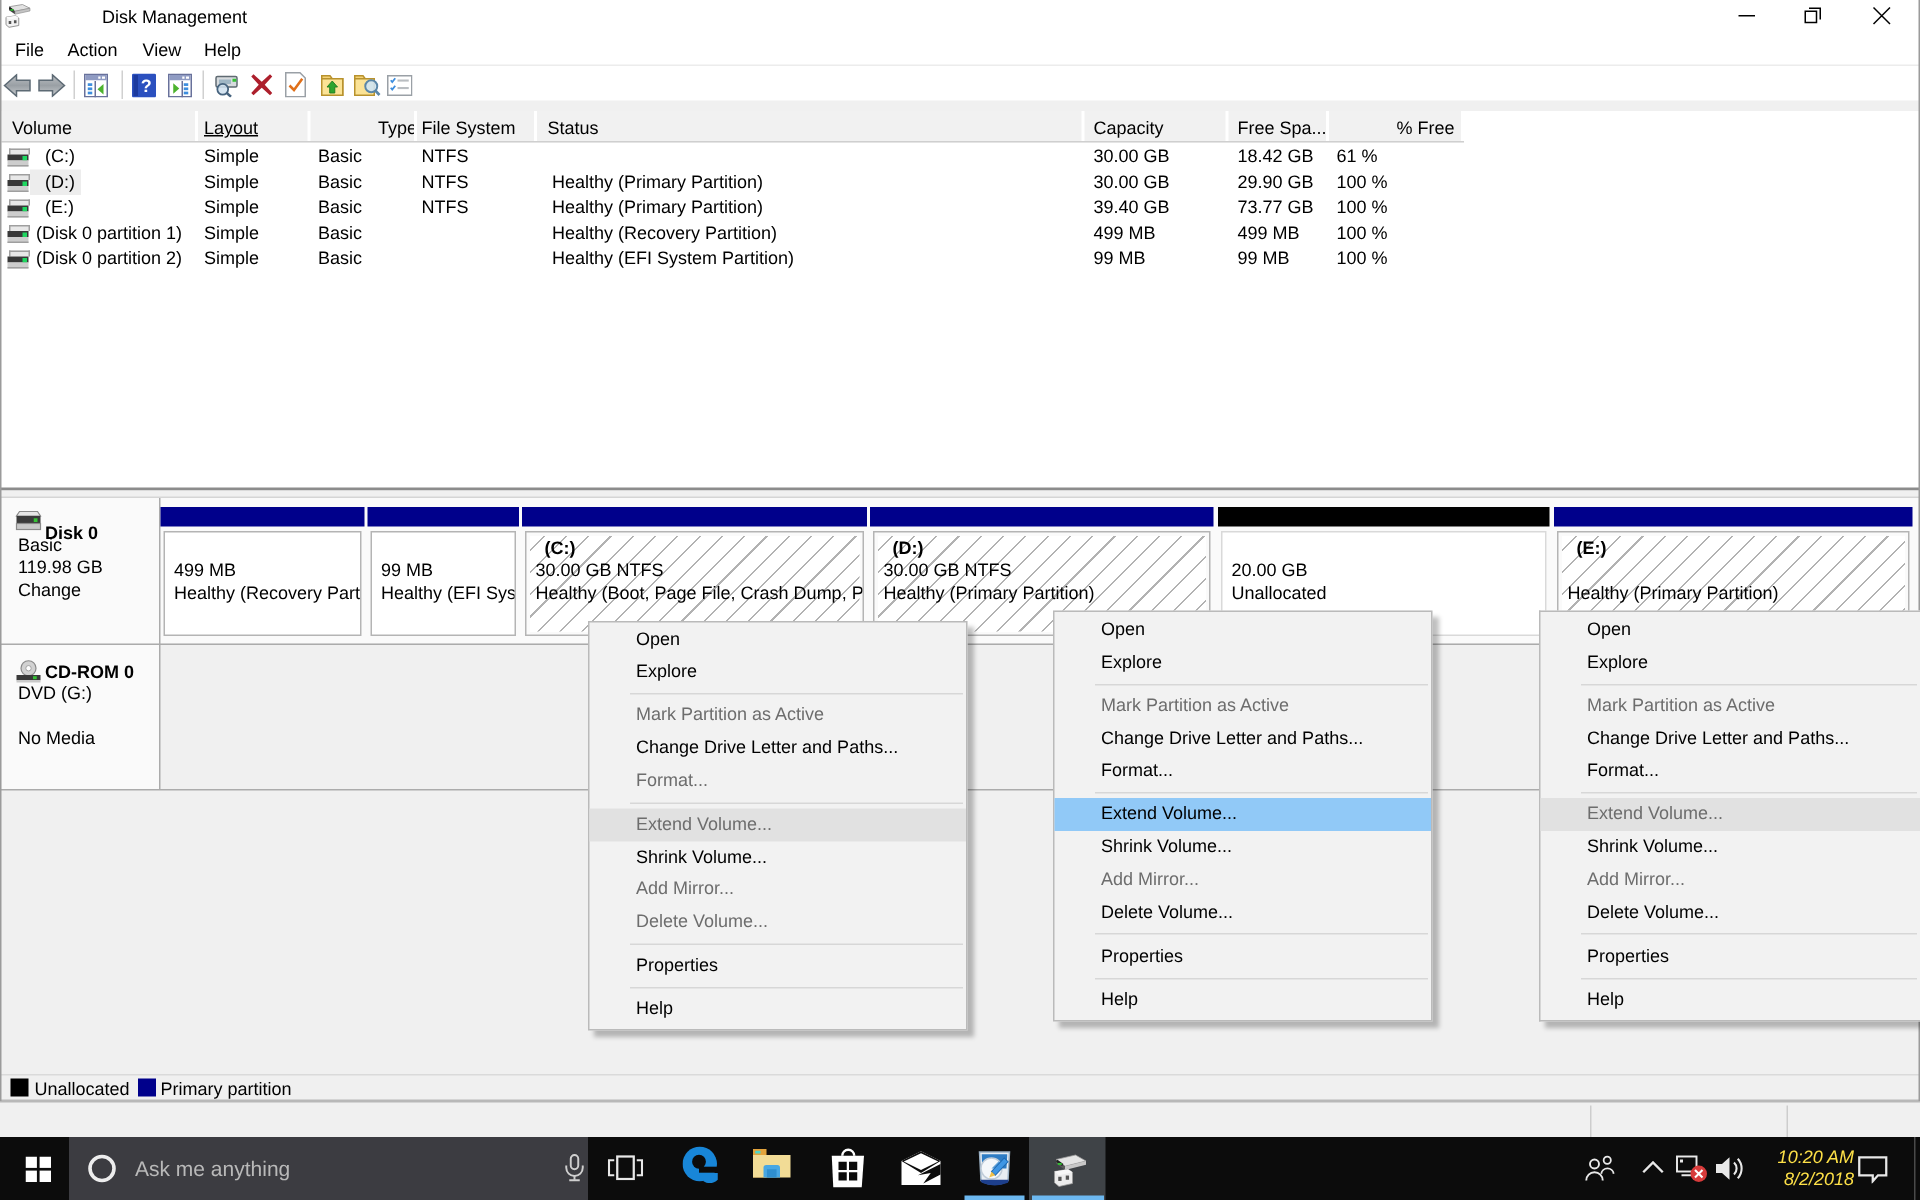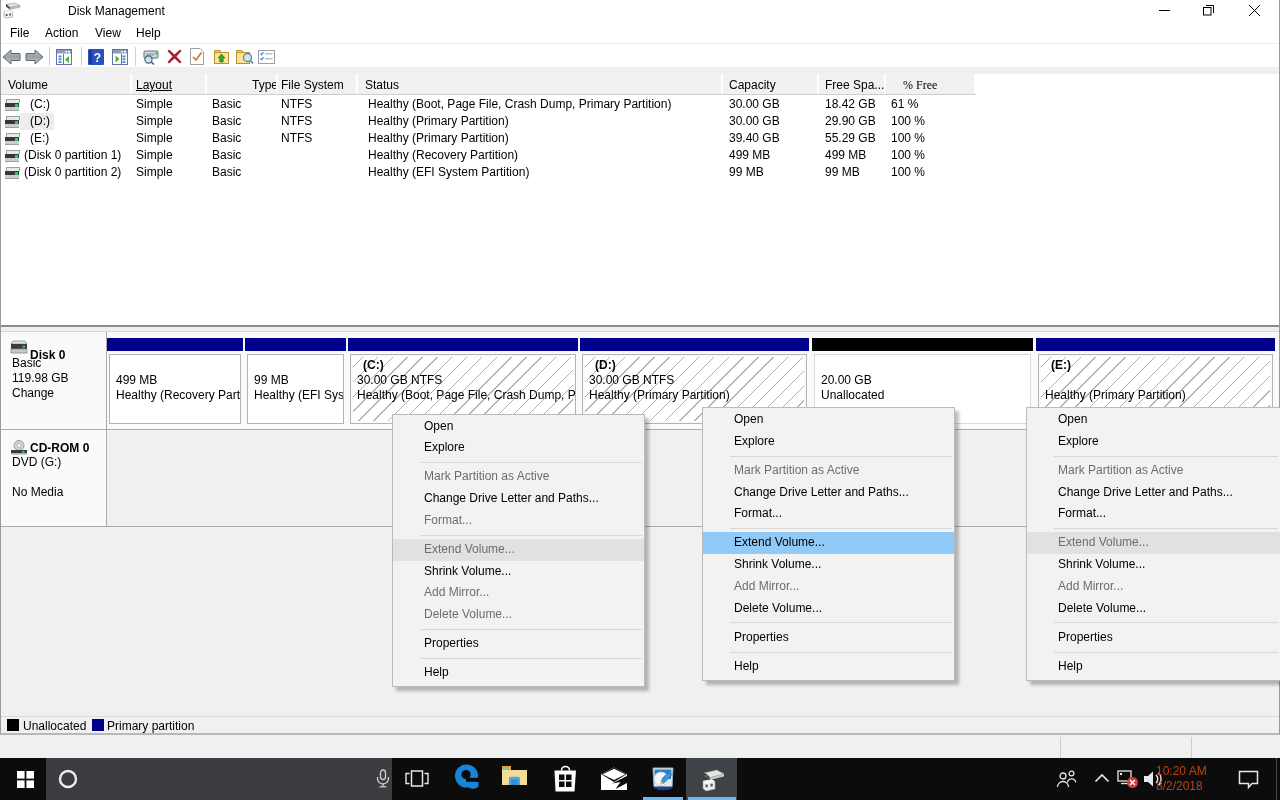--- a/index.html
+++ b/index.html
@@ -129,21 +129,21 @@
 
 <div class="ab" style="left:0;top:67px;width:1280px;height:7px;background:#f0f0f0;"></div>
 <div id="listhead" class="ab" style="left:1px;top:74px;width:975px;height:20px;background:#f1f1f1;border-bottom:1px solid #cfcfcf;">
 <div class="ab" style="left:7px;top:4px;">Volume</div>
 <div class="ab" style="left:135px;top:4px;text-decoration:underline;">Layout</div>
 <div class="ab" style="left:211px;top:4px;margin-left:40px;">Type</div>
 <div class="ab" style="left:280px;top:4px;">File System</div>
 <div class="ab" style="left:364px;top:4px;">Status</div>
 <div class="ab" style="left:728px;top:4px;">Capacity</div>
 <div class="ab" style="left:824px;top:4px;">Free Spa...</div>
-<div class="ab" style="left:902px;top:4px;font-family:Liberation Serif, serif;">% Free</div>
+<div class="ab" style="left:930px;top:4px;">% Free</div>
 <div class="ab" style="left:129px;top:0px;width:2px;height:20px;background:#fff;"></div>
 <div class="ab" style="left:204px;top:0px;width:2px;height:20px;background:#fff;"></div>
 <div class="ab" style="left:275px;top:0px;width:2px;height:20px;background:#fff;"></div>
 <div class="ab" style="left:355px;top:0px;width:2px;height:20px;background:#fff;"></div>
 <div class="ab" style="left:720px;top:0px;width:2px;height:20px;background:#fff;"></div>
 <div class="ab" style="left:816px;top:0px;width:2px;height:20px;background:#fff;"></div>
 <div class="ab" style="left:883px;top:0px;width:2px;height:20px;background:#fff;"></div>
 <div class="ab" style="left:973px;top:0px;width:2px;height:20px;background:#fff;"></div>
 </div>
 <div id="listrows" class="ab" style="left:0;top:96px;width:1280px;height:90px;"></div>
@@ -161,21 +161,20 @@
 <div class="row" style="top:96px;">
     <span class="dico">
       <span class="dtop"></span>
       <span class="dbot"></span>
       <span class="dled"></span>
     </span>
     <span class="c1">(C:)</span>
     <span class="c2">Simple</span>
     <span class="c3">Basic</span>
     <span class="c4">NTFS</span>
-    <span class="c5">Healthy (Boot, Page File, Crash Dump, Primary Partition)</span>
     <span class="c6">30.00 GB</span>
     <span class="c7">18.42 GB</span>
     <span class="c8">61 %</span>
   </div>
 <div class="row" style="top:113px;">
     <span class="ab" style="left:20px;top:0px;width:34px;height:17px;background:#ededed;"></span>
     <span class="dico">
       <span class="dtop"></span>
       <span class="dbot"></span>
       <span class="dled"></span>
@@ -194,21 +193,21 @@
       <span class="dtop"></span>
       <span class="dbot"></span>
       <span class="dled"></span>
     </span>
     <span class="c1">(E:)</span>
     <span class="c2">Simple</span>
     <span class="c3">Basic</span>
     <span class="c4">NTFS</span>
     <span class="c5">Healthy (Primary Partition)</span>
     <span class="c6">39.40 GB</span>
-    <span class="c7">55.29 GB</span>
+    <span class="c7">73.77 GB</span>
     <span class="c8">100 %</span>
   </div>
 <div class="row" style="top:147px;">
     <span class="dico">
       <span class="dtop"></span>
       <span class="dbot"></span>
       <span class="dled"></span>
     </span>
     <span class="c1" style="left:24px;">(Disk 0 partition 1)</span>
     <span class="c2">Simple</span>
@@ -330,20 +329,21 @@
 <svg class="ab" style="left:17px;top:13px;" width="17" height="17" viewBox="0 0 17 17">
 <rect x="0" y="0" width="7.6" height="7.6" fill="#fff"></rect>
       <rect x="9.4" y="0" width="7.6" height="7.6" fill="#fff"></rect>
 <rect x="0" y="9.4" width="7.6" height="7.6" fill="#fff"></rect>
       <rect x="9.4" y="9.4" width="7.6" height="7.6" fill="#fff"></rect>
 </svg>
 <div class="ab" style="left:46px;top:0;width:346px;height:42px;background:#3c3c41;"></div>
 <svg class="ab" style="left:58px;top:11px;" width="20" height="20" viewBox="0 0 20 20">
 <circle cx="10" cy="10" r="8" fill="none" stroke="#ededed" stroke-width="2.4"></circle>
 </svg>
+<div class="ab" style="left:90px;top:0;height:42px;line-height:42px;font-size:14px;color:#b9b9b9;">Ask me anything</div>
 <svg class="ab" style="left:374px;top:11px;" width="18" height="20" viewBox="0 0 18 20">
 <rect x="6.5" y="1" width="5" height="9.5" rx="2.5" fill="none" stroke="#cfcfcf" stroke-width="1.3"></rect>
 <path d="M3.5 8 V9.5 A5.5 5.5 0 0 0 14.5 9.5 V8" fill="none" stroke="#cfcfcf" stroke-width="1.3"></path>
 <line x1="9" y1="15" x2="9" y2="17.5" stroke="#cfcfcf" stroke-width="1.3"></line>
 <line x1="5.5" y1="17.8" x2="12.5" y2="17.8" stroke="#cfcfcf" stroke-width="1.3"></line>
 </svg>
 <svg class="ab" style="left:405px;top:12px;" width="24" height="17" viewBox="0 0 24 17">
 <path d="M4.5 3.5 H1 V13.5 H4.5 M19.5 3.5 H23 V13.5 H19.5" fill="none" stroke="#e8e8e8" stroke-width="1.4"></path>
 <rect x="6.5" y="1" width="11" height="15" fill="none" stroke="#e8e8e8" stroke-width="1.5"></rect>
 </svg>
@@ -411,21 +411,21 @@
 <rect x="3" y="3" width="2" height="2" fill="#e8e8e8"></rect>
 <line x1="4" y1="13.5" x2="11" y2="13.5" stroke="#e8e8e8" stroke-width="1.3"></line>
 <circle cx="15.5" cy="12.5" r="5.5" fill="#d83b3b"></circle>
 <path d="M13 10 L18 15 M18 10 L13 15" stroke="#fff" stroke-width="1.4"></path>
 </svg>
 <svg class="ab" style="left:1143px;top:12px;" width="22" height="18" viewBox="0 0 22 18">
 <path d="M1 6 H5 L10 1.5 V16.5 L5 12 H1 Z" fill="#e8e8e8"></path>
 <path d="M13 5 A5.5 5.5 0 0 1 13 13" fill="none" stroke="#e8e8e8" stroke-width="1.4"></path>
 <path d="M15.5 2.5 A9.5 9.5 0 0 1 15.5 15.5" fill="none" stroke="#e8e8e8" stroke-width="1.4"></path>
 </svg>
-<div class="ab" style="left:1156px;top:6px;width:80px;height:30px;text-align:left;color:#c2410c;font-size:12px;line-height:15px;">10:20 AM<br>8/2/2018</div>
+<div class="ab" style="left:1156px;top:6px;width:80px;height:30px;text-align:right;color:#fde047;font-size:12px;line-height:15px;font-style:italic;">10:20 AM<br>8/2/2018</div>
 <svg class="ab" style="left:1238px;top:12px;" width="21" height="19" viewBox="0 0 21 19">
 <path d="M1.5 1.5 H19.5 V13.5 H14 L10.5 17.5 L10.5 13.5 H1.5 Z" fill="none" stroke="#e8e8e8" stroke-width="1.5"></path>
 </svg>
 <div class="ab" style="left:1276px;top:0;width:1px;height:42px;background:#4a4a4a;"></div>
 </div>
 
 <div class="menu" id="menu1" style="left:392px;top:413.5px;">
 <div class="mi">Open</div>
 <div class="mi">Explore</div>
 <div class="msep"></div>

